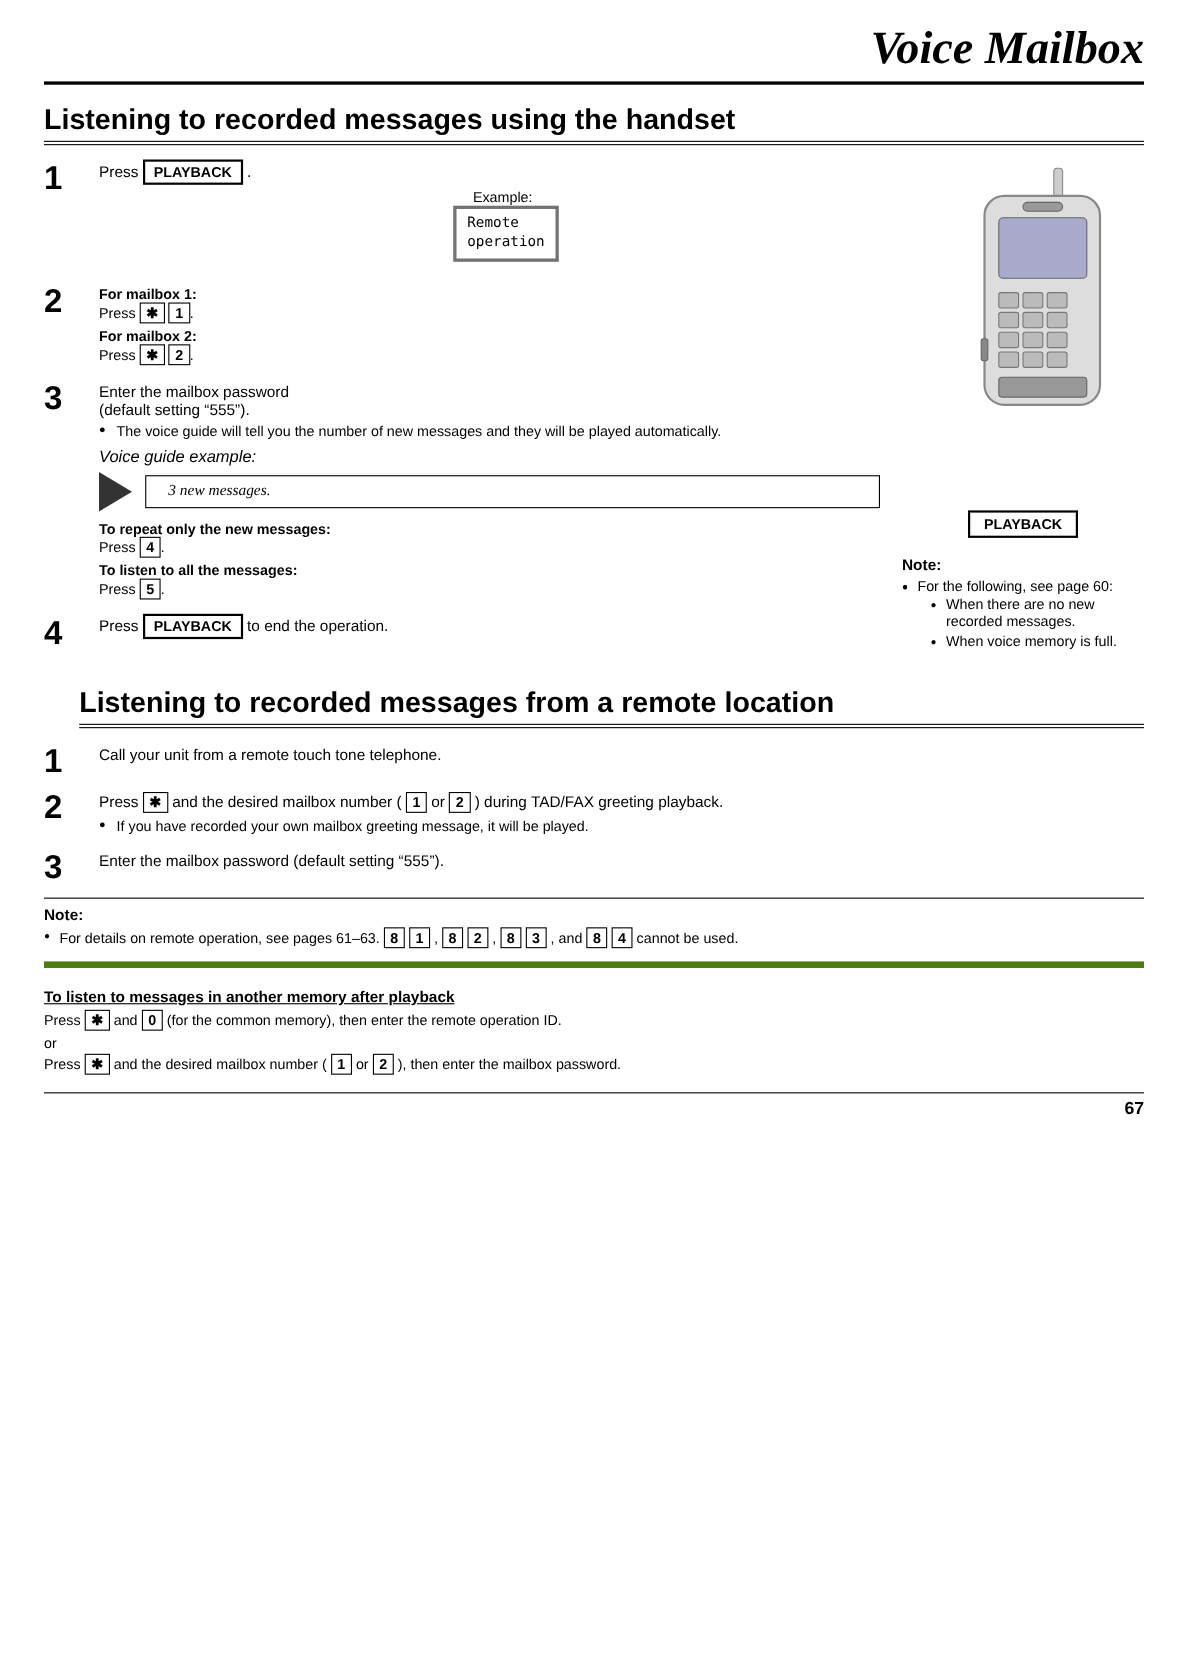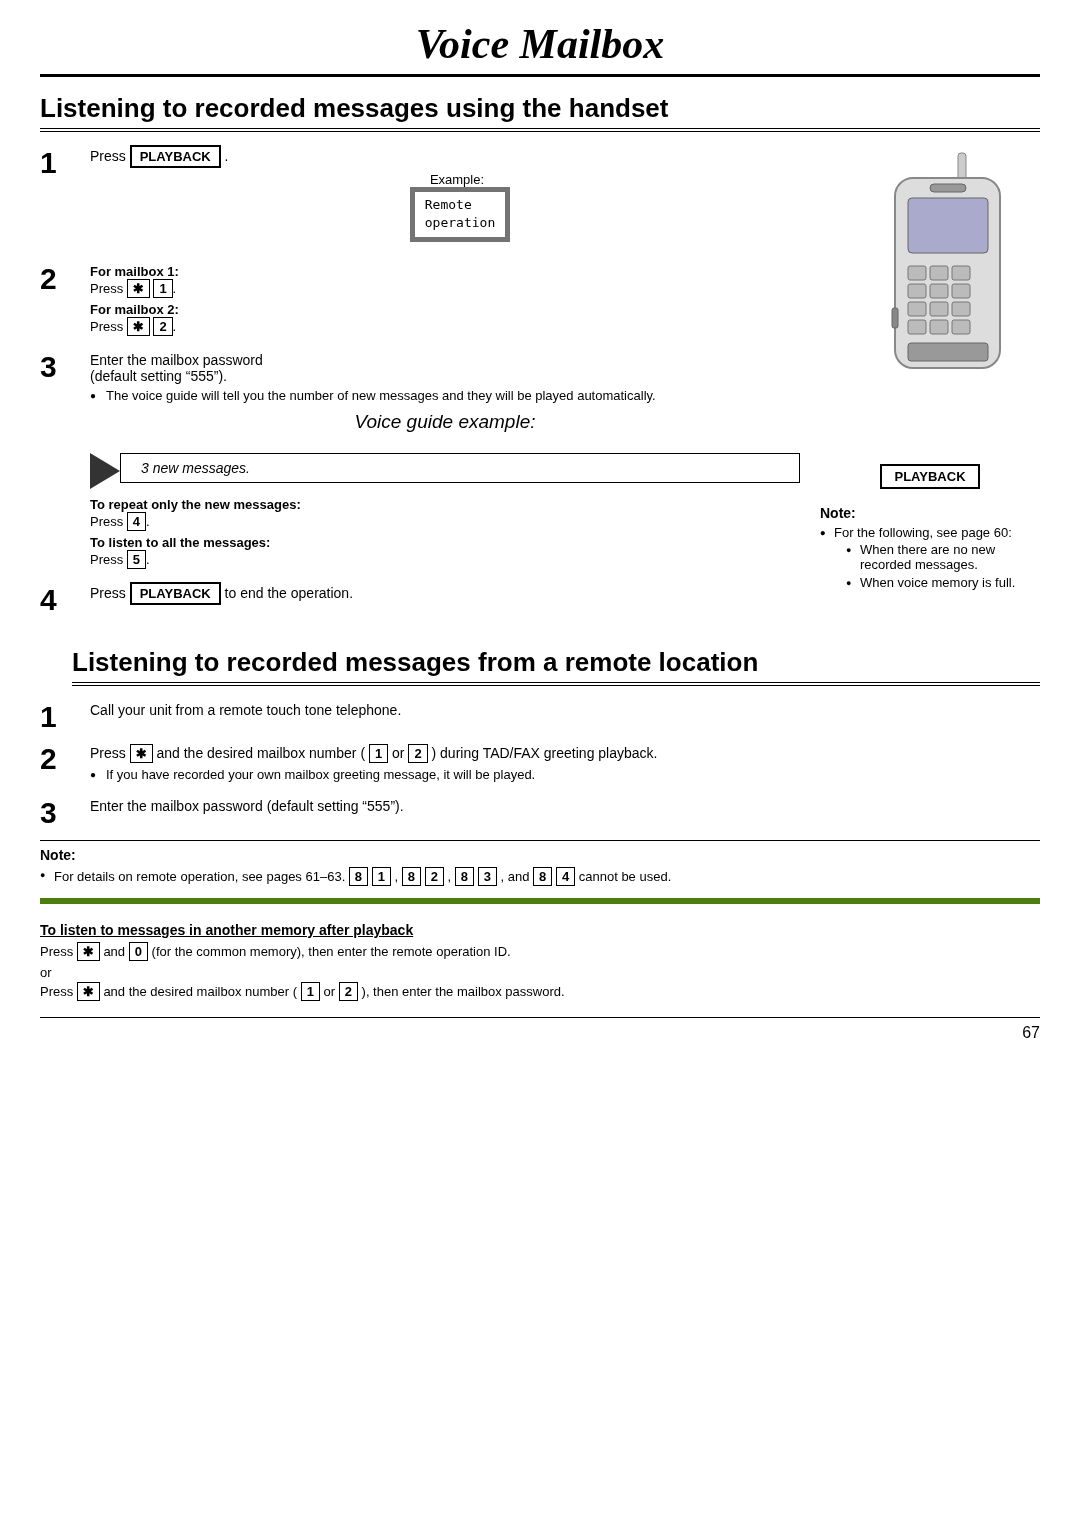--- a/index.html
+++ b/index.html
@@ -8,21 +8,21 @@
       font-size: 14px;
       background: #fff;
       color: #000;
       width: 1080px;
       min-height: 1526px;
       padding: 20px 40px 40px 40px;
     }
 
     
     .page-title {
-      text-align: center;
+      text-align: right;
       font-family: 'Times New Roman', Times, serif;
       font-size: 42px;
       font-style: italic;
       font-weight: bold;
       border-bottom: 3px solid #000;
       padding-bottom: 6px;
       margin-bottom: 16px;
     }
 
     
@@ -85,21 +85,21 @@
       flex-direction: column;
     }
 
     .example-label {
       font-size: 13px;
       margin-right: 6px;
       padding-top: 2px;
     }
 
     .example-content {
-      border: 5px solid #737373;
+      border: 3px solid #737373;
       padding: 4px 10px;
       font-family: monospace;
       font-size: 13px;
       line-height: 1.4;
     }
 
     
     .key {
       display: inline-flex;
       align-items: center;
@@ -144,30 +144,30 @@
       font-size: 10px;
       top: 2px;
     }
 
     
     .voice-guide-area {
       margin: 8px 0 8px 0;
     }
 
     .voice-guide-label {
-      font-size: 19px;
+      font-size: 15px;
       font-style: italic;
-      margin-bottom: 20px;
-      text-align: center;
+      margin-bottom: 5px;
     }
 
     .voice-guide-box {
       display: flex;
-      align-items: flex-start;
-      gap: 0;
+      align-items: center;
+      gap: 12px;
+      font-family: Liberation Serif, serif;
     }
 
     .voice-arrow {
       width: 0;
       height: 0;
       border-top: 18px solid transparent;
       border-bottom: 18px solid transparent;
       border-left: 30px solid #333;
       margin-right: 0;
     }
@@ -229,21 +229,21 @@
       font-weight: bold;
       font-size: 14px;
       text-decoration: underline;
       margin: 10px 0 4px 0;
     }
 
     
     .page-number {
       text-align: right;
       font-size: 16px;
-      font-weight: normal;
+      font-weight: bold;
       margin-top: 16px;
       border-top: 1px solid #000;
       padding-top: 6px;
     }
 
     .dash-list {
       list-style: none;
       padding: 0;
       margin: 2px 0 2px 12px;
     }

